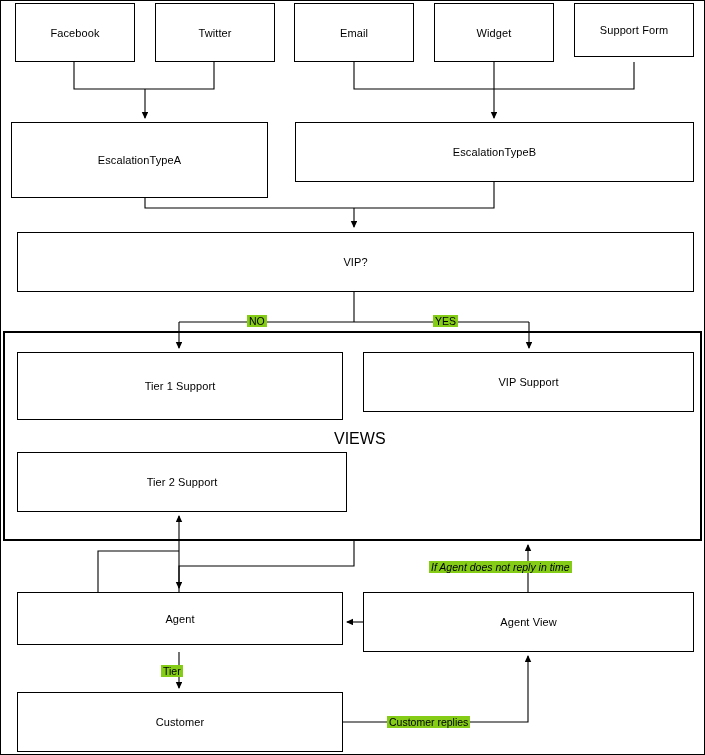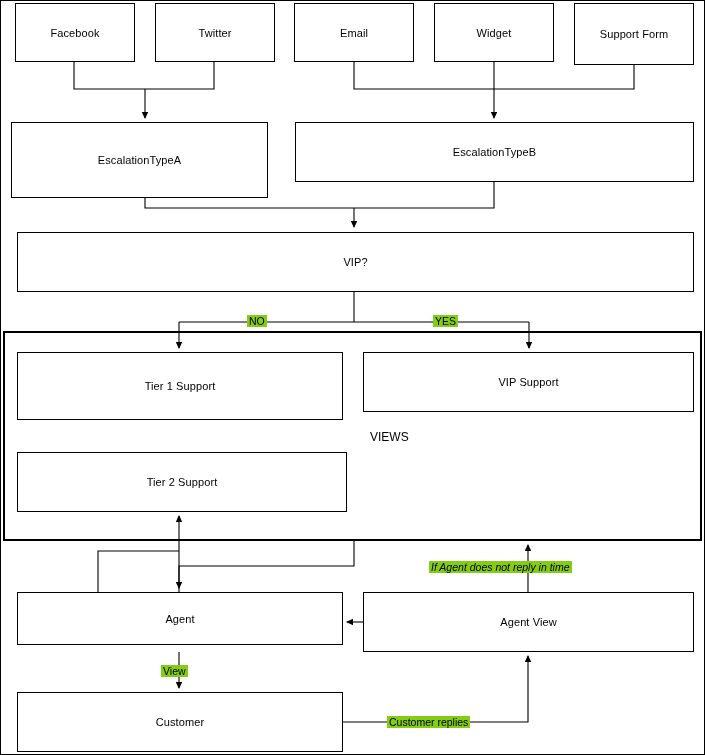--- a/index.html
+++ b/index.html
@@ -58,26 +58,25 @@
     position: absolute;
     font-size: 10.5px;
     color: #000000;
     background: #84cc16;
     padding: 0 2px;
     white-space: nowrap;
     line-height: 12px;
   }
   .group-label {
     position: absolute;
-    font-size: 12px;
+    font-size: 16px;
     color: #000000;
     background: #ffffff;
     padding: 0 3px;
     white-space: nowrap;
-    margin-left: 36px;
   }
 </style>
 </head>
 <body>
 
 <div id="canvas">
 
   <div class="page-border"></div>
 
   <div class="group-box" style="left:3px; top:331px; width:699px; height:210px;"></div>
@@ -125,21 +124,21 @@
   </div>
   <div class="node" style="left:155px; top:3px; width:120px; height:59px;">
     <span>Twitter</span>
   </div>
   <div class="node" style="left:294px; top:3px; width:120px; height:59px;">
     <span>Email</span>
   </div>
   <div class="node" style="left:434px; top:3px; width:120px; height:59px;">
     <span>Widget</span>
   </div>
-  <div class="node" style="left:574px; top:3px; width:120px; height:62px;">
+  <div class="node" style="left:574px; top:3px; width:120px; height:54px;">
     <span>Support Form</span>
   </div>
 
   <div class="node" style="left:11px; top:122px; width:257px; height:76px;">
     <span>EscalationTypeA</span>
   </div>
   <div class="node" style="left:295px; top:122px; width:399px; height:60px;">
     <span>EscalationTypeB</span>
   </div>
 
@@ -168,16 +167,16 @@
   <div class="node" style="left:363px; top:592px; width:331px; height:60px;">
     <span>Agent View</span>
   </div>
 
   <div class="edge-label" style="left:429px; top:561px;font-style:italic;">If Agent does not reply in time</div>
 
   <div class="node" style="left:17px; top:692px; width:326px; height:60px;">
     <span>Customer</span>
   </div>
 
-  <div class="edge-label" style="left:161px; top:665px;">View</div>
+  <div class="edge-label" style="left:161px; top:665px;">Tier</div>
   <div class="edge-label" style="left:387px; top:716px;">Customer replies</div>
 
 </div>
 
 </body></html>

